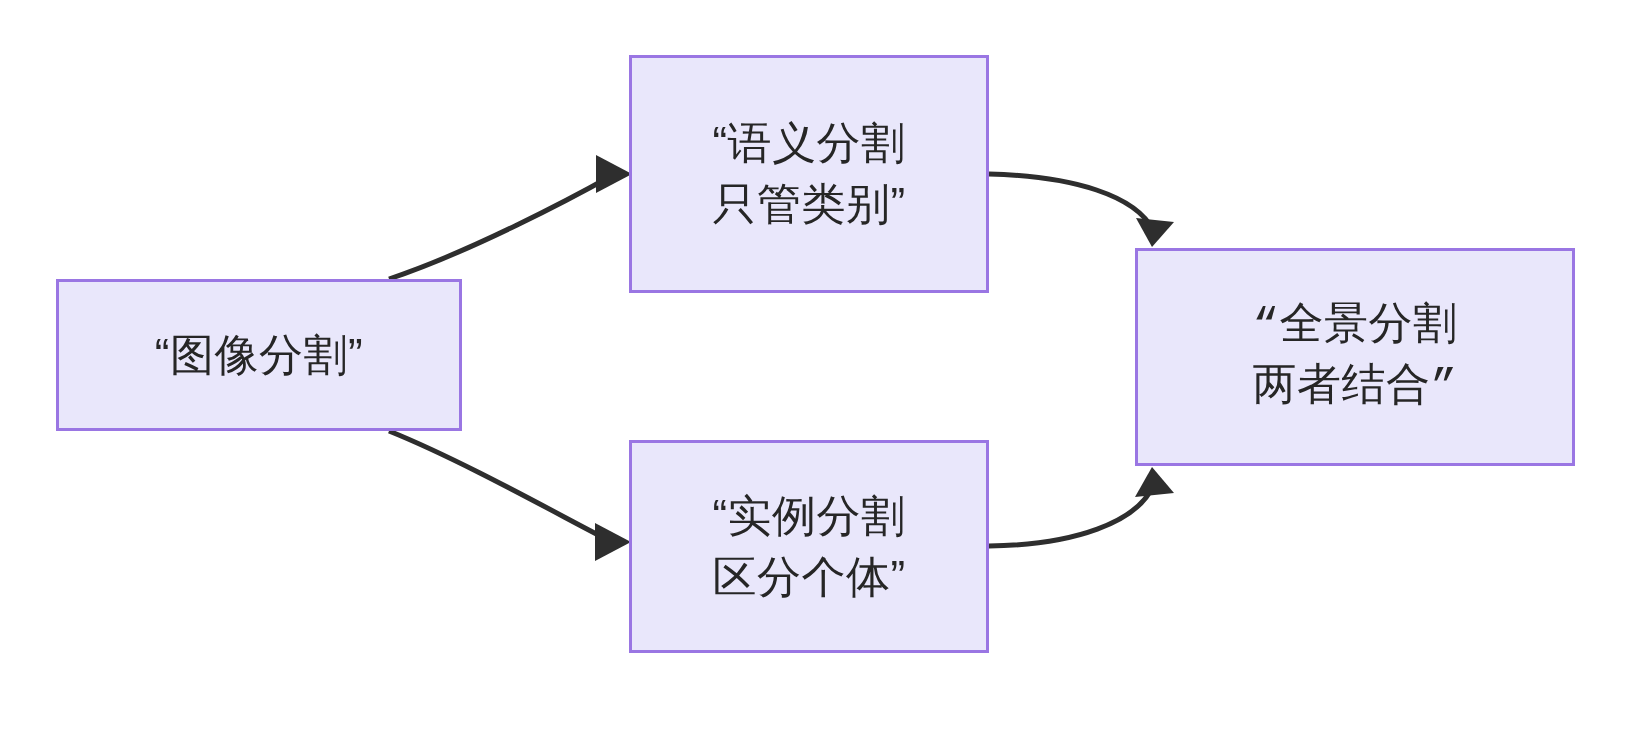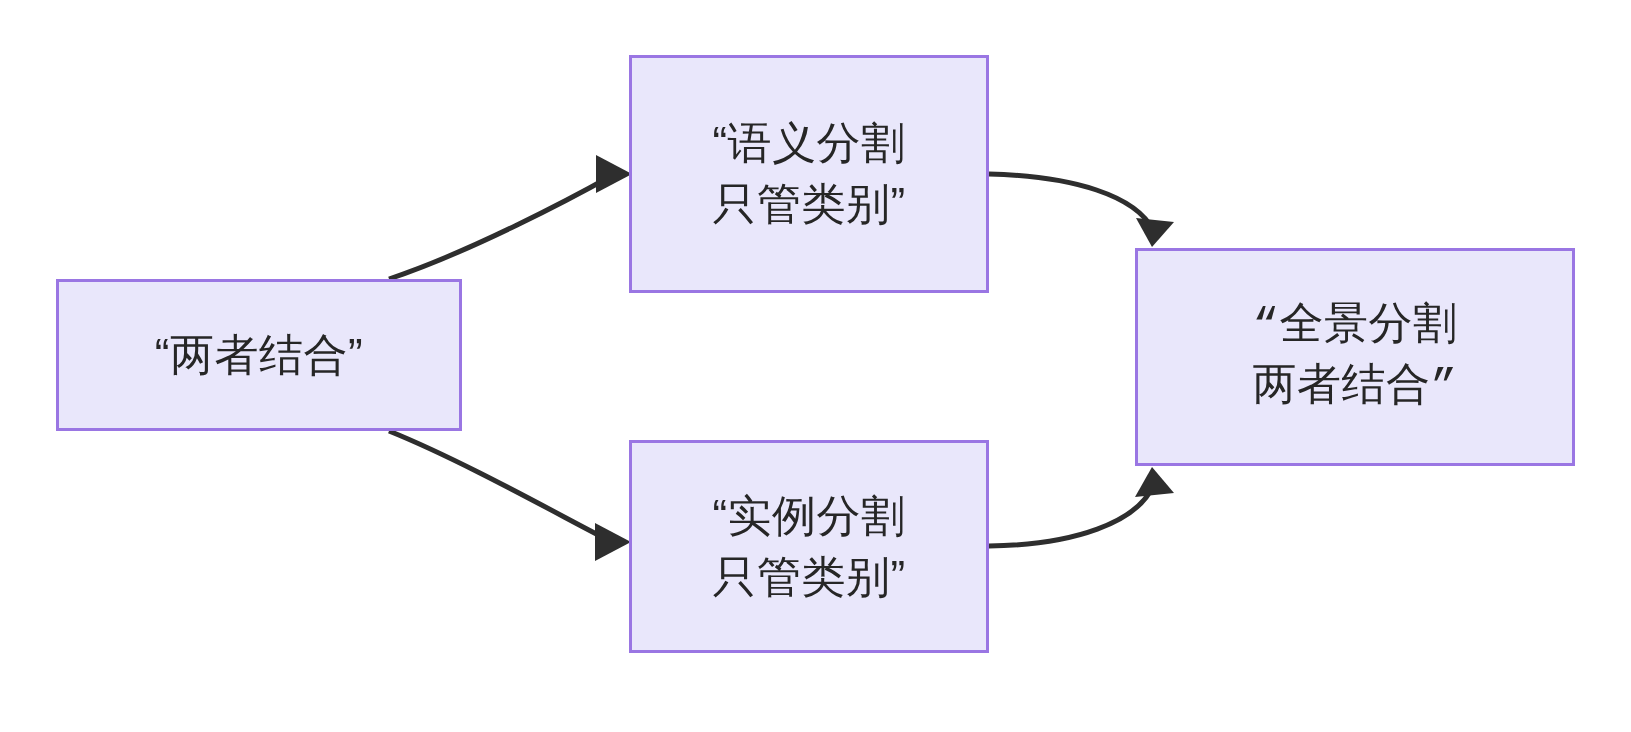--- a/index.html
+++ b/index.html
@@ -98,24 +98,24 @@
       <path class="edge-path" d="M 989,174 C 1074,176 1136,196 1153,230"></path>
       <polygon class="arrow-head" points="1136,218 1174,222 1152,247"></polygon>
     </g>
 
     <g>
       <path class="edge-path" d="M 989,546 C 1075,545 1137,522 1153,486"></path>
       <polygon class="arrow-head" points="1135,497 1174,493 1152,467"></polygon>
     </g>
   </svg>
 
-  <div class="node" id="node-image-segmentation">“两者结合”</div>
+  <div class="node" id="node-image-segmentation">“图像分割”</div>
 
   <div class="node" id="node-semantic-segmentation">“语义分割
 只管类别”</div>
 
   <div class="node" id="node-instance-segmentation">“实例分割
-只管类别”</div>
+区分个体”</div>
 
   <div class="node" id="node-panoptic-segmentation">“全景分割
 两者结合”</div>
 
 </div>
 
 </body></html>

